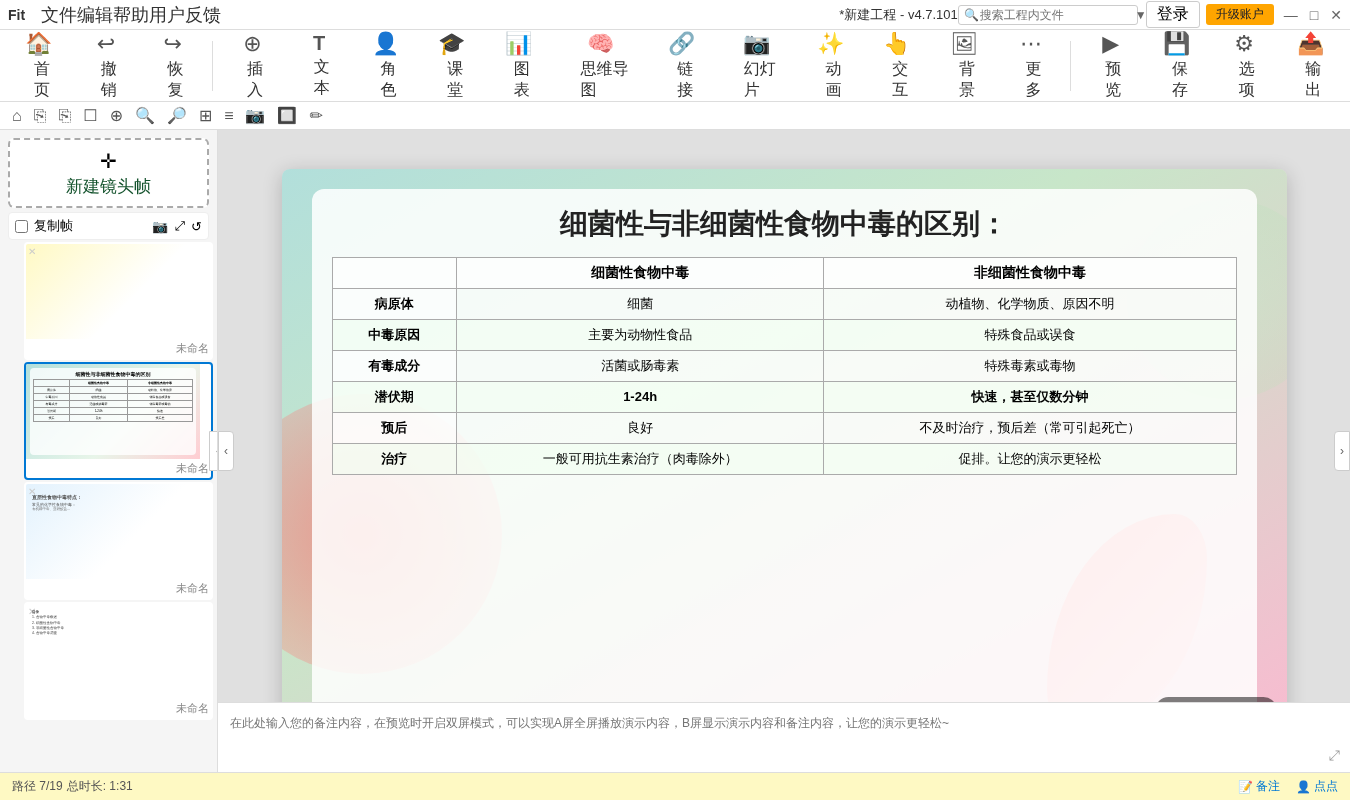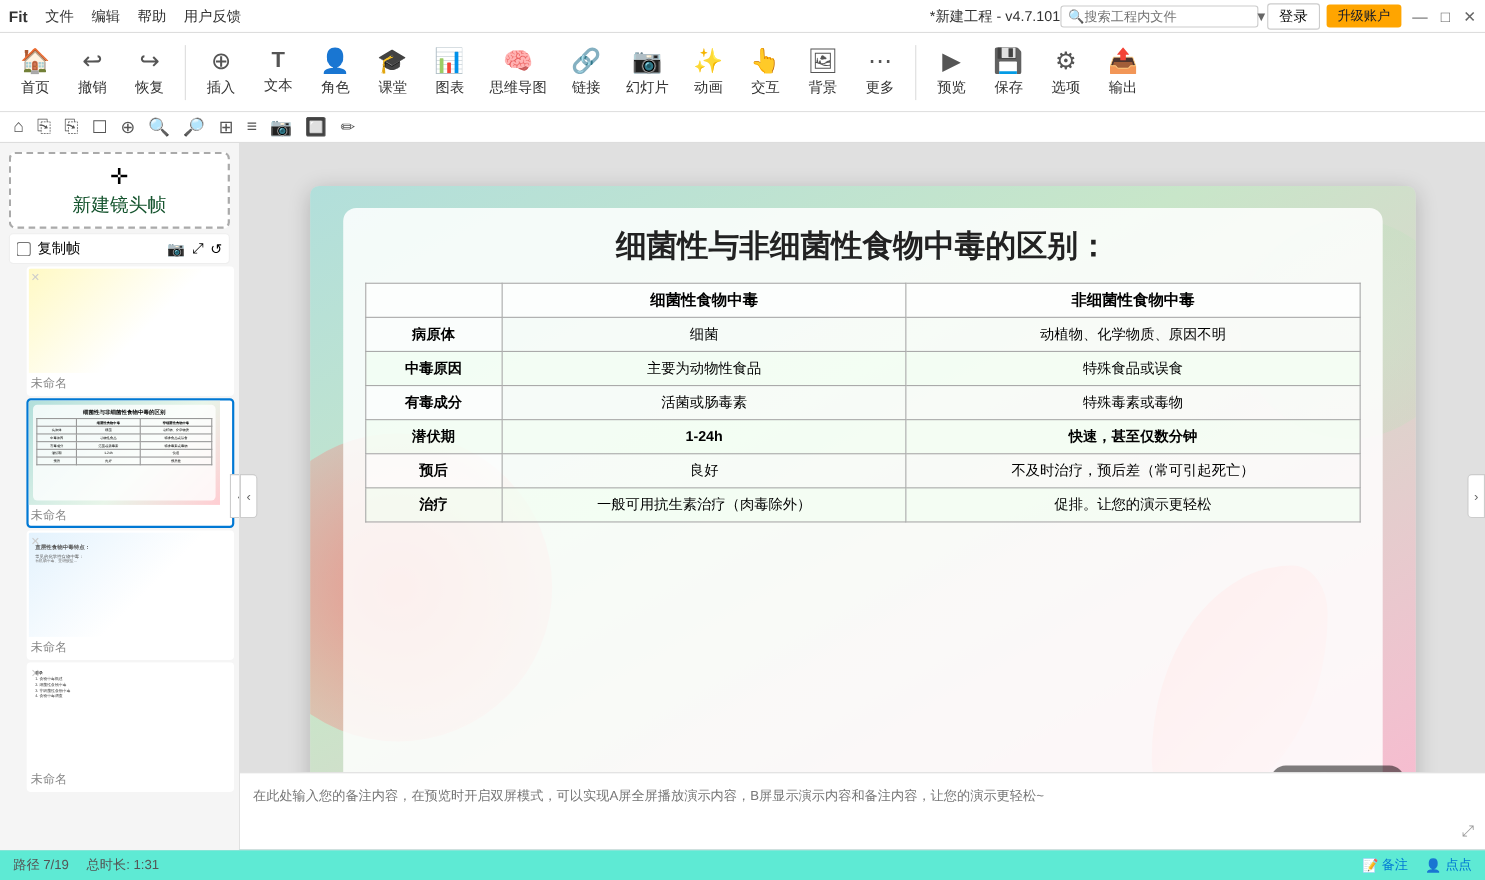--- a/index.html
+++ b/index.html
@@ -9,35 +9,35 @@
     #titlebar {
       height: 30px;
       background: #fff;
       border-bottom: 1px solid #ddd;
       display: flex;
       align-items: center;
       padding: 0 8px;
       user-select: none;
     }
     #titlebar .logo { font-size: 14px; font-weight: bold; color: #333; margin-right: 16px; }
-    #titlebar .menu-items { display: flex; gap: 16px; font-size: 13px; color: #333; }
+    #titlebar .menu-items { display: flex; font-size: 18px; color: #333; }
     #titlebar .menu-items span { cursor: pointer; }
     #titlebar .title { flex: 1; text-align: right; font-size: 13px; color: #333; }
     #titlebar .search-bar {
       display: flex; align-items: center;
       border: 1px solid #ccc; border-radius: 3px;
       padding: 2px 6px; margin-right: 8px;
       background: #fff; font-size: 12px; color: #666; width: 180px;
     }
     #titlebar .search-bar input {
       border: none; outline: none; background: transparent; font-size: 12px; flex: 1;
     }
     #titlebar .btn-login {
       padding: 2px 10px; background: #fff; border: 1px solid #ccc;
-      border-radius: 3px; font-size: 13px; cursor: pointer; margin-right: 6px;
+      border-radius: 3px; font-size: 16px; cursor: pointer; margin-right: 6px;
     }
     #titlebar .btn-upgrade {
       padding: 2px 10px; background: #ffa500; border: none;
       border-radius: 3px; font-size: 12px; color: #0f172a; cursor: pointer; margin-right: 10px;
     }
     #titlebar .window-controls { display: flex; gap: 12px; font-size: 14px; color: #666; }
     #titlebar .window-controls span { cursor: pointer; }
 
     
     #toolbar {
@@ -47,21 +47,21 @@
       display: flex;
       align-items: center;
       padding: 0 8px;
       gap: 4px;
     }
     .toolbar-group {
       display: flex; flex-direction: column; align-items: center;
       padding: 4px 8px; cursor: pointer; border-radius: 4px; min-width: 48px;
     }
     .toolbar-icon { font-size: 22px; color: #555; margin-bottom: 2px; }
-    .toolbar-label { font-size: 13px; color: #333; }
+    .toolbar-label { font-size: 16px; color: #333; margin-left: 18px; }
     .toolbar-divider { width: 1px; height: 50px; background: #ddd; margin: 0 4px; }
 
     
     #secondary-toolbar {
       height: 28px;
       background: #fff;
       border-bottom: 1px solid #ddd;
       display: flex;
       align-items: center;
       padding: 0 8px;
@@ -104,21 +104,21 @@
       padding-left: 20px;
       margin: 2px 0;
     }
     .slide-inner {
       border: 2px solid transparent;
       border-radius: 4px;
       overflow: hidden;
       background: #fff;
     }
     .slide-inner.active { border-color: #0078d4; }
-    .slide-name { font-size: 11px; color: #888; text-align: left; padding: 2px; }
+    .slide-name { font-size: 11px; color: #888; text-align: right; padding: 2px; }
 
     
     #canvas-area {
       flex: 1;
       background: #e0e0e0;
       position: relative;
       display: flex;
       flex-direction: column;
       align-items: center;
       justify-content: center;
@@ -234,28 +234,28 @@
       margin-top: 12px;
     }
     .notes-expand {
       position: absolute; right: 10px; bottom: 8px;
       font-size: 14px; color: #999; cursor: pointer;
     }
 
     
     #statusbar {
       height: 28px;
-      background: #5eead4;
+      background: #fef9c3;
       border-top: 1px solid #ddd;
       display: flex;
       align-items: center;
       padding: 0 12px;
       font-size: 12px;
       color: #555;
-      gap: 16px;
+      gap: 4px;
     }
     #statusbar .status-right { margin-left: auto; display: flex; gap: 16px; align-items: center; }
     .status-link { color: #0078d4; cursor: pointer; text-decoration: none; display: flex; align-items: center; gap: 3px; }
 
     
     .thumb-07 {
       width: 174px; height: 95px;
       background: linear-gradient(135deg, #b2dfdb 0%, #e8f5e9 60%, #ffcdd2 100%);
       position: relative; overflow: hidden;
     }

